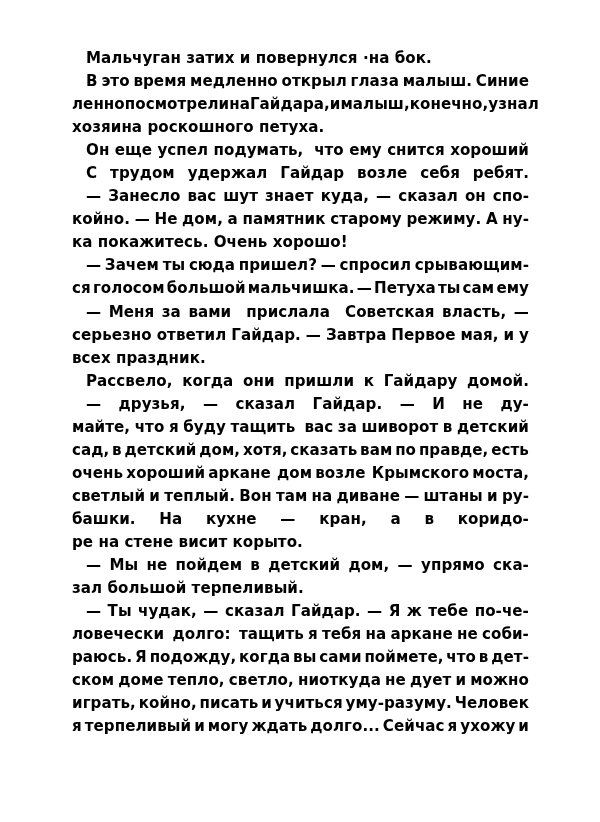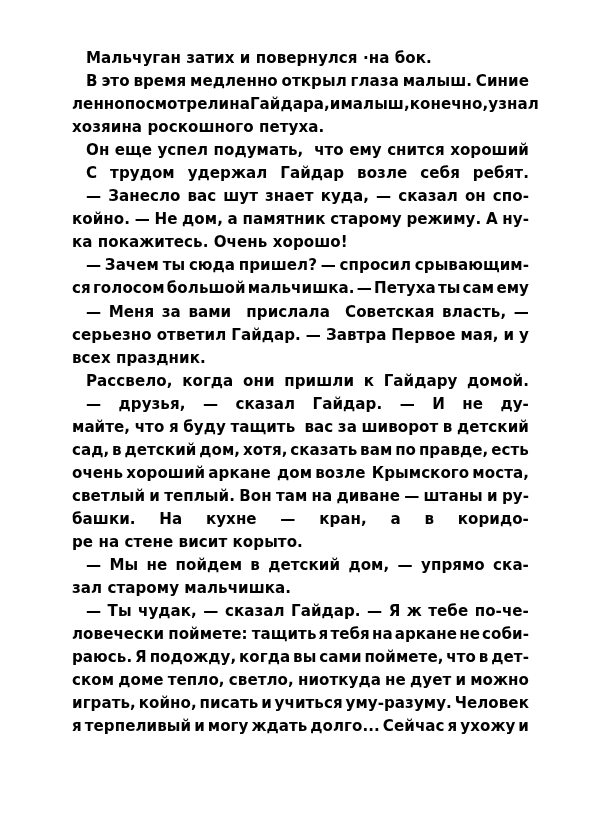--- a/index.html
+++ b/index.html
@@ -110,25 +110,25 @@
         <span class="line justify indent"><span>—</span><span>друзья,</span><span>—</span><span>сказал</span><span>Гайдар.</span><span>—</span><span>И</span><span>не</span><span>ду-</span></span>
         <span class="line justify"><span>майте,</span><span>что</span><span>я</span><span>буду</span><span>тащить</span><span></span><span>вас</span><span>за</span><span>шиворот</span><span>в</span><span>детский</span></span>
         <span class="line justify"><span>сад,</span><span>в</span><span>детский</span><span>дом,</span><span>хотя,</span><span>сказать</span><span>вам</span><span>по</span><span>правде,</span><span>есть</span></span>
         <span class="line justify"><span>очень</span><span>хороший</span><span>аркане</span><span></span><span>дом</span><span>возле</span><span></span><span>Крымского</span><span>моста,</span></span>
         <span class="line justify"><span>светлый</span><span>и</span><span>теплый.</span><span>Вон</span><span>там</span><span>на</span><span>диване</span><span>—</span><span>штаны</span><span>и</span><span>ру-</span></span>
         <span class="line justify"><span>башки.</span><span>На</span><span>кухне</span><span>—</span><span>кран,</span><span>а</span><span>в</span><span>коридо-</span></span>
         <span class="line">ре на стене висит корыто.</span>
       </p>
       <p class="para">
         <span class="line justify indent"><span>—</span><span>Мы</span><span>не</span><span>пойдем</span><span>в</span><span>детский</span><span>дом,</span><span>—</span><span>упрямо</span><span>ска-</span></span>
-        <span class="line">зал старому мальчишка.</span>
+        <span class="line">зал большой терпеливый.</span>
       </p>
       <p class="para">
         <span class="line justify indent"><span>—</span><span>Ты</span><span>чудак,</span><span>—</span><span>сказал</span><span>Гайдар.</span><span>—</span><span>Я</span><span>ж</span><span>тебе</span><span>по-че-</span></span>
-        <span class="line justify"><span>ловечески</span><span></span><span>поймете:</span><span></span><span>тащить</span><span>я</span><span>тебя</span><span>на</span><span>аркане</span><span>не</span><span>соби-</span></span>
+        <span class="line justify"><span>ловечески</span><span></span><span>долго:</span><span></span><span>тащить</span><span>я</span><span>тебя</span><span>на</span><span>аркане</span><span>не</span><span>соби-</span></span>
         <span class="line justify"><span>раюсь.</span><span>Я</span><span>подожду,</span><span>когда</span><span>вы</span><span>сами</span><span>поймете,</span><span>что</span><span>в</span><span>дет-</span></span>
         <span class="line justify"><span>ском</span><span>доме</span><span>тепло,</span><span>светло,</span><span>ниоткуда</span><span>не</span><span>дует</span><span>и</span><span>можно</span></span>
         <span class="line justify"><span>играть,</span><span>койно,</span><span>писать</span><span>и</span><span>учиться</span><span>уму-разуму.</span><span>Человек</span></span>
         <span class="line justify"><span>я</span><span>терпеливый</span><span>и</span><span>могу</span><span>ждать</span><span>долго...</span><span>Сейчас</span><span>я</span><span>ухожу</span><span>и</span></span>
         <span class="line justify"><span>вернусь</span><span>поздно...</span><span>А</span><span>вы,</span><span>конечно,</span><span>отсюда</span><span>удерете.</span></span>
       </p>
     </div>
 
   <div class="folio">34</div>
 

